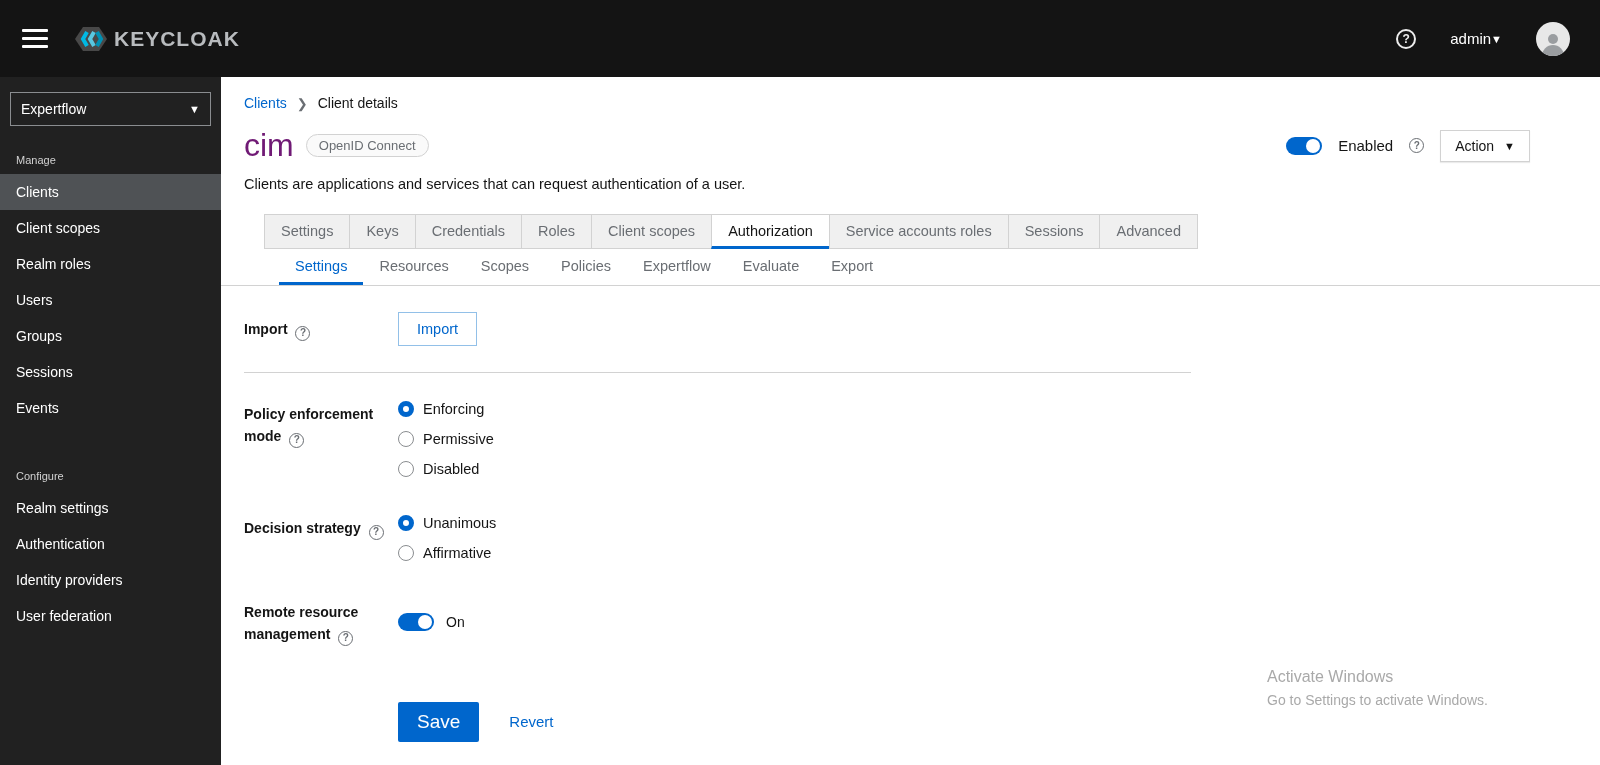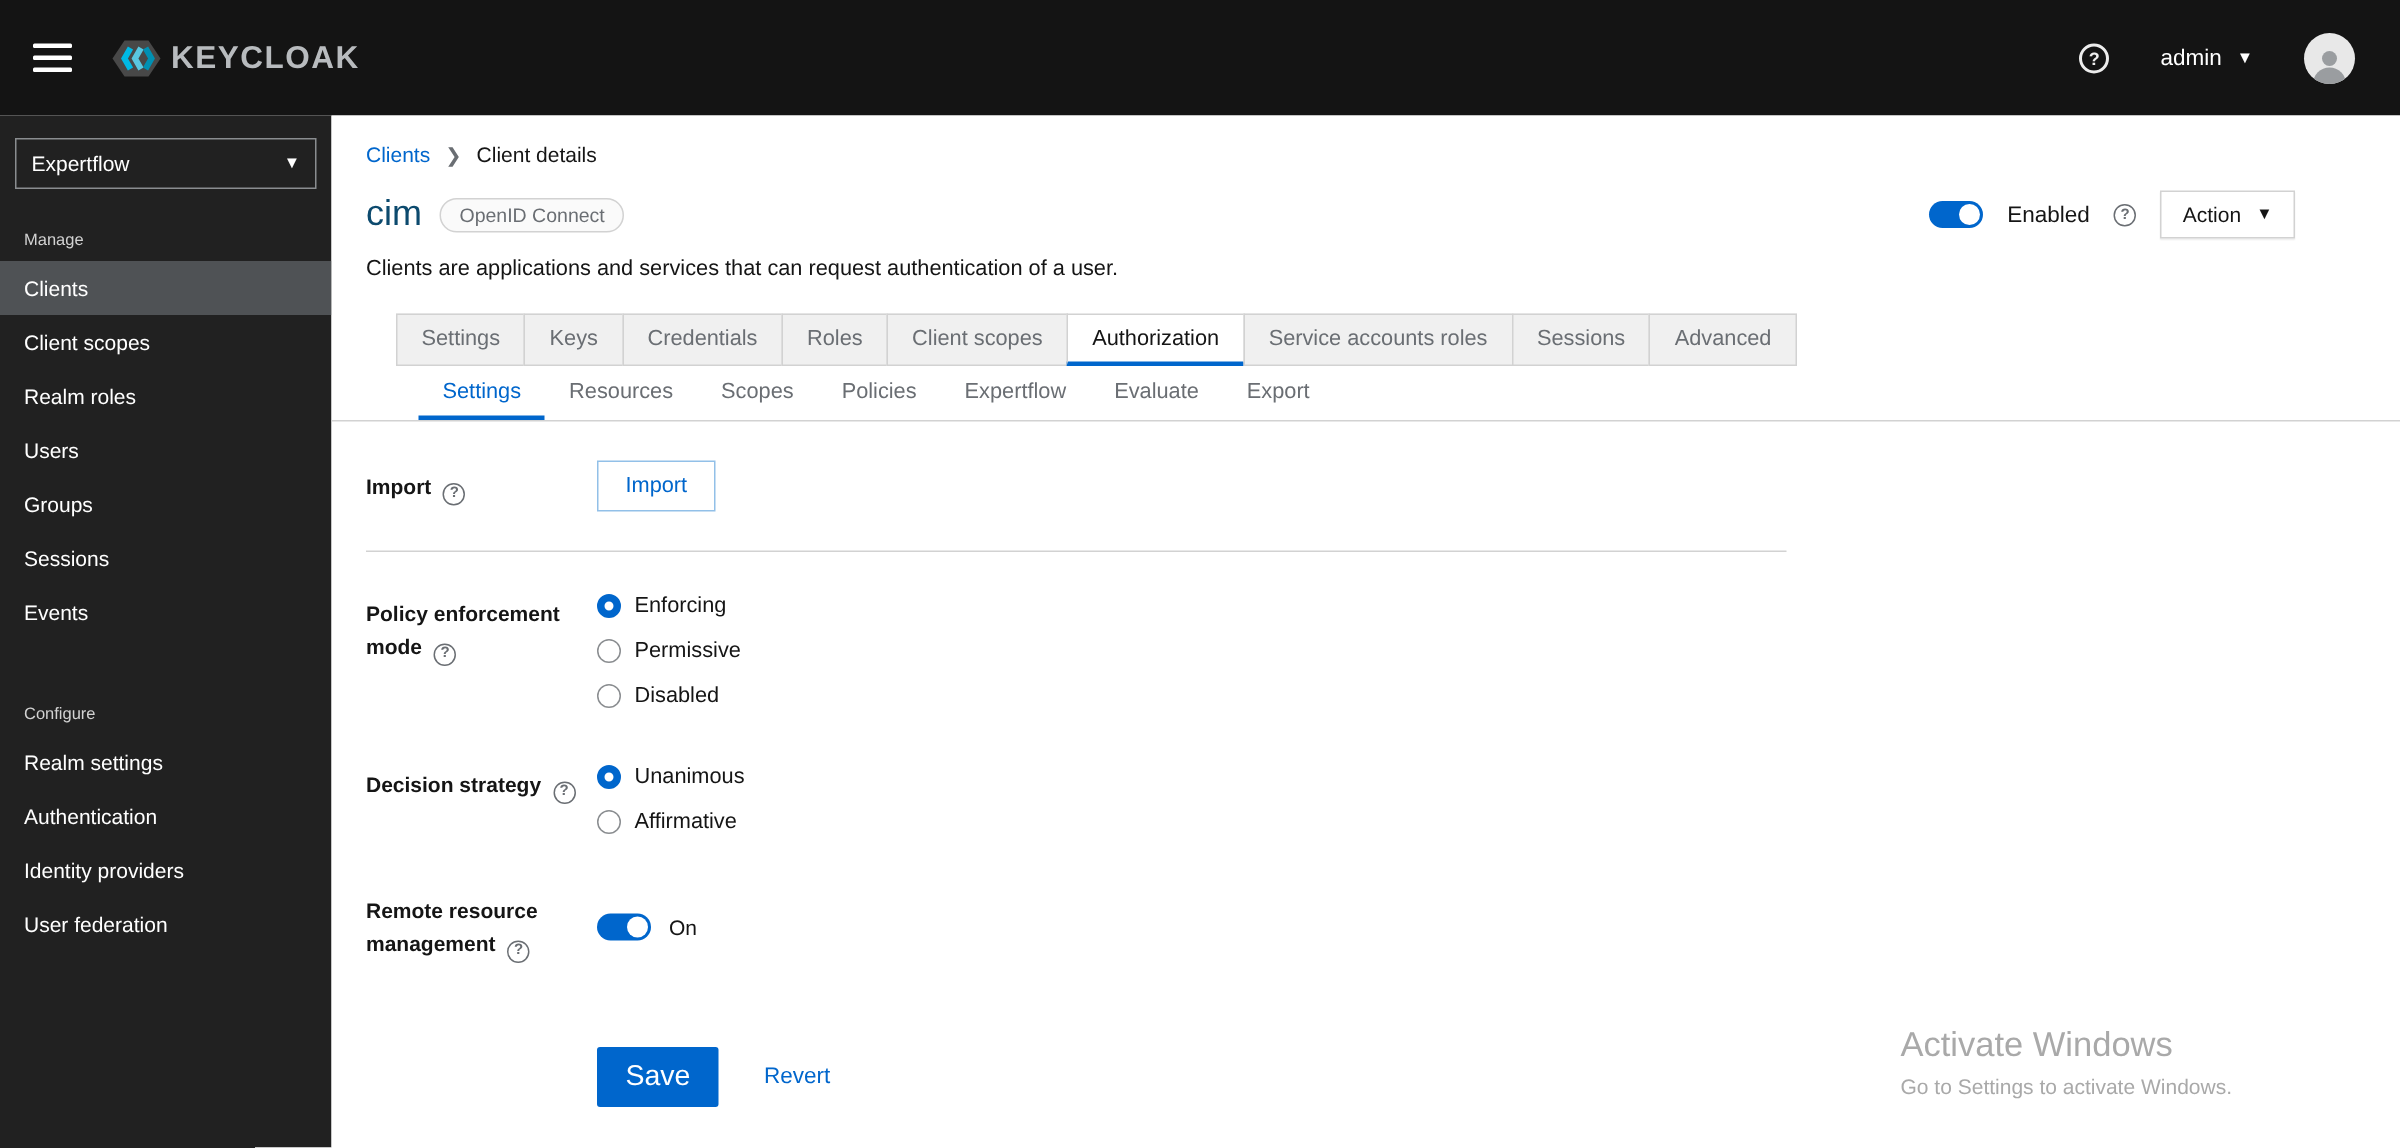--- a/index.html
+++ b/index.html
@@ -9,41 +9,41 @@
   
   .topbar { height:77px; background:#141414; display:flex; align-items:center; padding:0 30px 0 22px; }
   .hamburger { width:26px; display:flex; flex-direction:column; gap:5px; cursor:pointer; margin-right:26px; }
   .hamburger span { display:block; height:3px; background:#fff; border-radius:1px; }
   .brand { display:flex; align-items:center; gap:6px; }
   .brand-text { color:#b8bbbe; font-size:21px; font-weight:bold; letter-spacing:1px; }
   .topbar-right { margin-left:auto; display:flex; align-items:center; gap:34px; }
   .qicon { display:inline-flex; align-items:center; justify-content:center; border-radius:50%; font-weight:bold; }
   .qicon.light { width:20px; height:20px; border:2px solid #ededed; color:#ededed; font-size:12px; }
   .qicon.gray { width:15px; height:15px; border:1px solid #6a6e73; color:#6a6e73; font-size:10px; flex:none; }
-  .user-menu { display:flex; align-items:center; gap:10px; color:#fff; font-size:15px; cursor:pointer; }
+  .user-menu { display:flex; align-items:center; color:#fff; font-size:15px; cursor:pointer; }
   .caret { font-size:11px; color:#fff; }
   .avatar { width:34px; height:34px; border-radius:50%; background:#e8e8e8; display:flex; align-items:flex-end; justify-content:center; overflow:hidden; }
 
   
   .layout { display:flex; height:688px; }
   .sidebar { width:221px; background:#212121; color:#fff; flex:none; }
   .realm-select { margin:15px 10px 10px; height:34px; border:1px solid #8a8d90; background:#212121; color:#fff; display:flex; align-items:center; justify-content:space-between; padding:0 10px; font-size:14px; cursor:pointer; }
   .nav-title { padding:18px 16px 8px; font-size:11px; color:#d2d2d2; }
   .nav-item { padding:10px 16px; font-size:14px; color:#fff; cursor:pointer; }
   .nav-item.active { background:#4f5255; }
   .nav-gap { height:26px; }
 
   .main { flex:1; background:#fff; padding:18px 0 0 23px; position:relative; }
 
   
   .breadcrumb { display:flex; align-items:center; gap:10px; font-size:14px; }
   .breadcrumb .link { color:#0066cc; cursor:pointer; }
   .breadcrumb .sep { color:#6a6e73; font-size:13px; }
   .page-header { display:flex; align-items:center; margin-top:16px; padding-right:70px; }
-  .page-title { font-size:24px; color:#0c4a6e; }
+  .page-title { font-size:32px; color:#701a75; }
   .badge { margin-left:12px; border:1px solid #d2d2d2; background:#fafafa; color:#6a6e73; border-radius:14px; padding:3px 12px; font-size:13px;text-align:center; }
   .header-controls { margin-left:auto; display:flex; align-items:center; gap:16px; }
   .toggle { width:36px; height:18px; border-radius:9px; background:#0066cc; position:relative; cursor:pointer; flex:none; }
   .toggle .knob { position:absolute; right:2px; top:2px; width:14px; height:14px; border-radius:50%; background:#fff; }
   .enabled-label { font-size:15px; color:#151515; }
   .action-btn { background:#fff; border:1px solid #d2d2d2; box-shadow:0 1px 1px rgba(0,0,0,.08); padding:7px 14px; font-size:14px; color:#151515; display:flex; align-items:center; gap:10px; cursor:pointer; }
   .action-btn .caret { color:#151515; }
   .page-desc { margin-top:12px; font-size:14.5px; color:#151515; }
 
   
@@ -67,21 +67,21 @@
   .radio { width:16px; height:16px; border-radius:50%; border:1px solid #8a8d90; background:#fff; flex:none; }
   .radio.checked { border:5px solid #0066cc; }
   .row-space { grid-column:1 / 3; height:34px; }
   .switch-row { display:flex; align-items:center; gap:12px; padding-top:4px; }
   .actions { grid-column:2; margin-top:56px; display:flex; align-items:center; gap:30px; }
   .btn-primary { background:#0066cc; color:#fff; border:none; padding:9px 19px; font-size:19px; border-radius:2px; cursor:pointer; }
   .link-btn { color:#0066cc; font-size:15px; cursor:pointer; background:none; border:none; }
 
   
   .watermark { position:absolute; left:1267px; top:668px; color:#a9a9a9; }
-  .watermark .wm1 { font-size:23px;margin-top:15px; }
+  .watermark .wm1 { font-size:16px; }
   .watermark .wm2 { font-size:14px; margin-top:6px; }
 </style>
 </head>
 <body>
 
 <div class="topbar">
   <div class="hamburger">
     <span></span>
       <span></span>
       <span></span>

